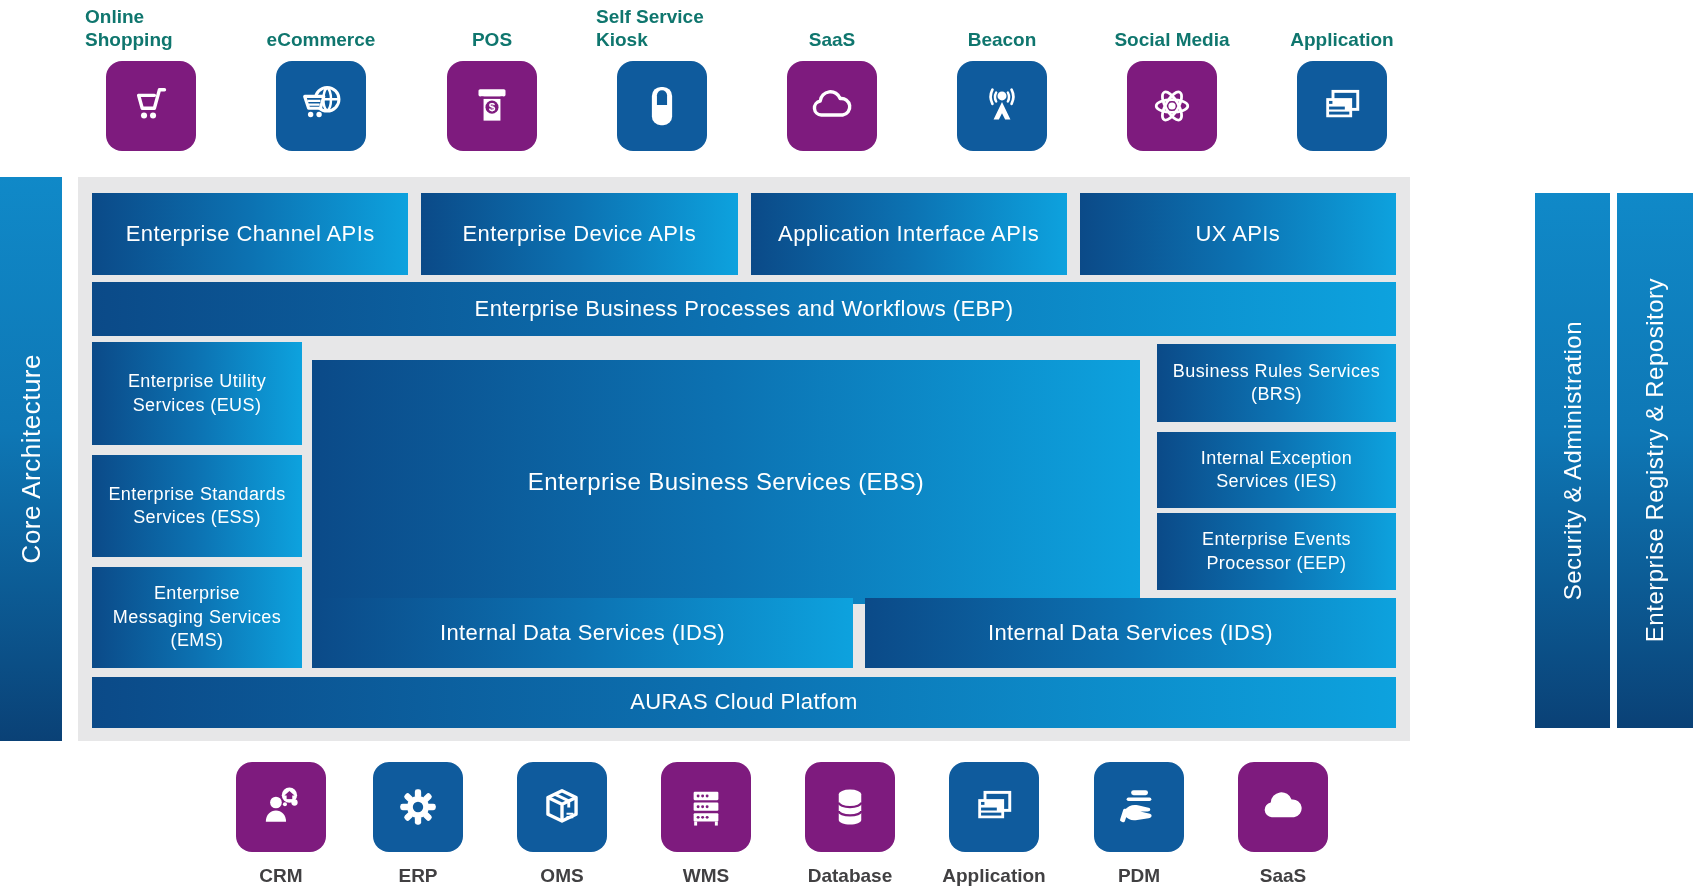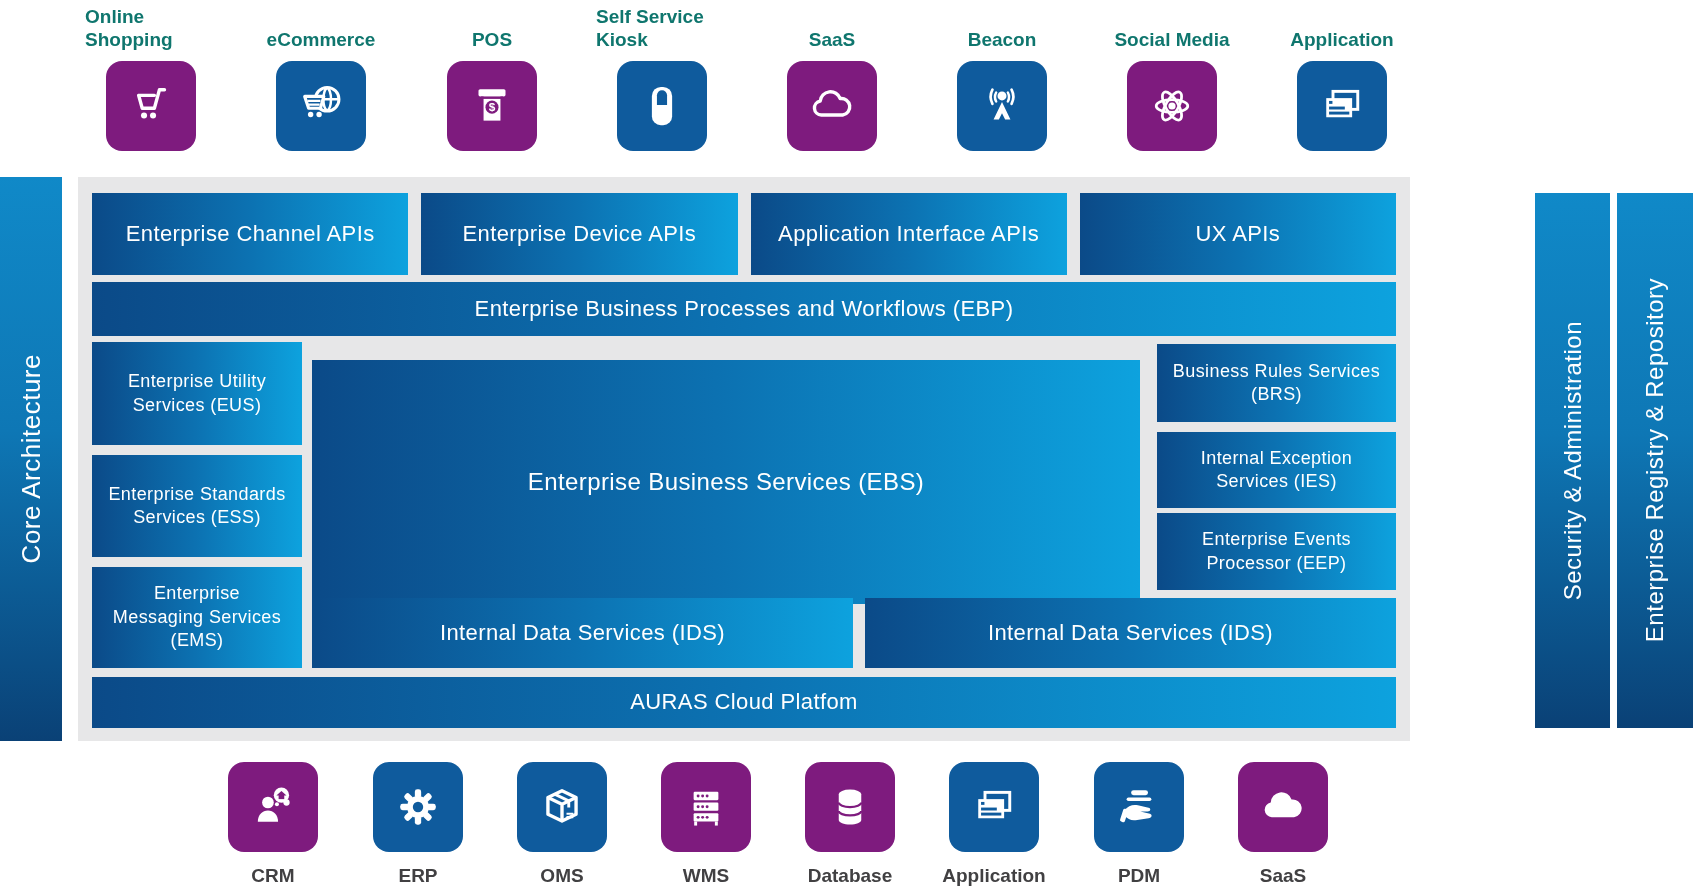--- a/index.html
+++ b/index.html
@@ -169,21 +169,21 @@
     <div class="gbox fs22" style="left:14px;top:500px;width:1304px;height:51px;">AURAS Cloud Platfom</div>
   </div>
 
   <div class="vbar right" style="left:1535px;top:193px;width:75px;height:535px;">
     <span>Security &amp; Administration</span>
   </div>
   <div class="vbar right" style="left:1617px;top:193px;width:76px;height:535px;">
     <span>Enterprise Registry &amp; Repository</span>
   </div>
 
-  <div class="icon-group bottom" style="left:188px">
+  <div class="icon-group bottom" style="left:196px">
     <div class="tile purple">
       <svg width="54" height="54" viewBox="0 0 48 48">
         <circle cx="19.5" cy="20" r="5.2" fill="#fff"></circle>
         <path d="M10.5 37c0-6.3 4.2-10 9-10s9 3.7 9 10z" fill="#fff"></path>
         <circle cx="31.5" cy="13.5" r="6.8" fill="#fff"></circle>
         <circle cx="36" cy="20" r="2.8" fill="#fff"></circle>
         <circle cx="27.5" cy="21.5" r="1.8" fill="#fff"></circle>
         <path d="M27 13.8l4.5-4 4.5 4z" fill="var(--tile)"></path>
         <rect x="29" y="13.2" width="5" height="3.8" fill="var(--tile)"></rect>
       </svg>

